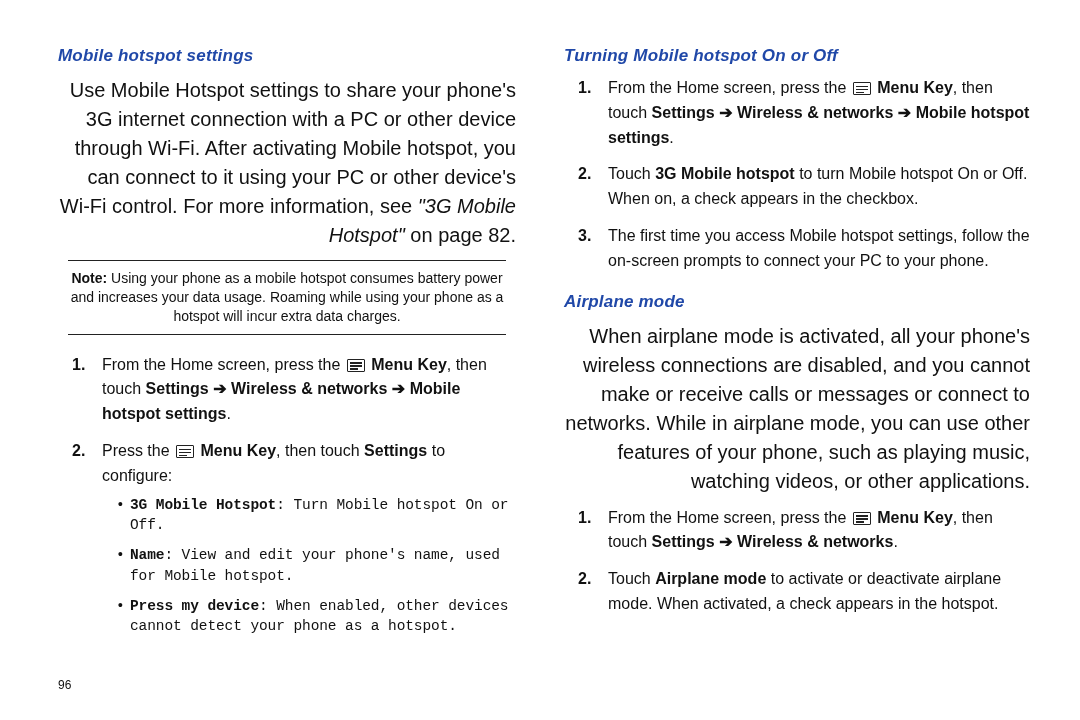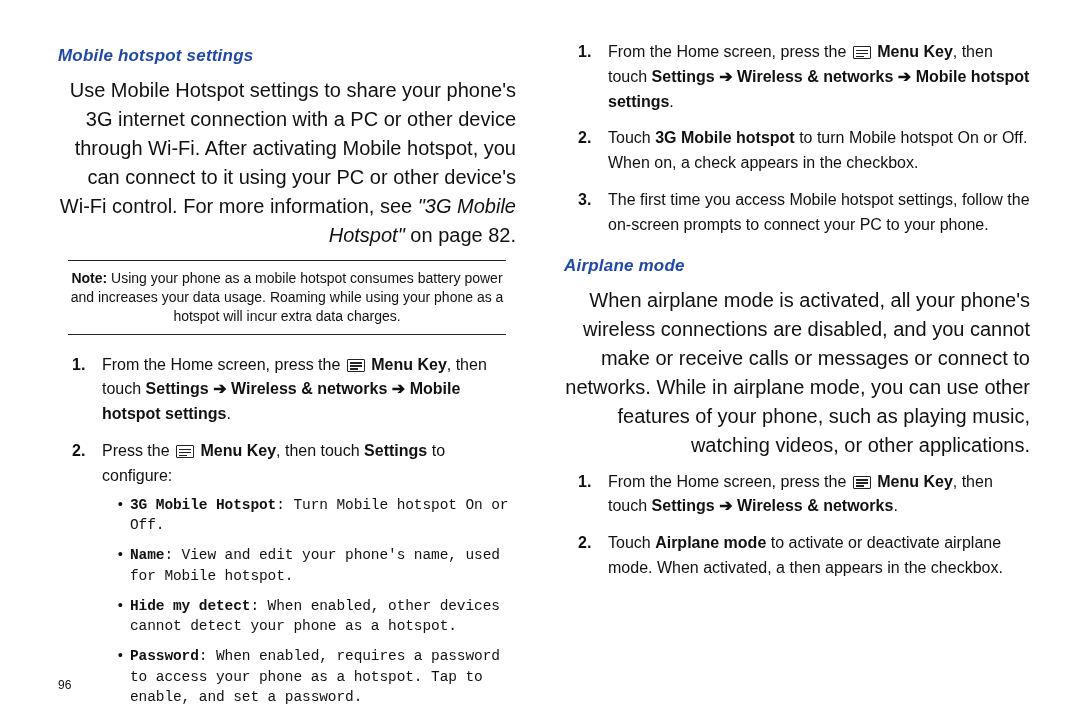--- a/index.html
+++ b/index.html
@@ -144,28 +144,28 @@
 
     <ol class="steps">
       <li>
         <span>From the Home screen, press the </span><span class="menu-icon"></span><span class="b"> Menu Key</span><span>, then touch </span><span class="b">Settings</span><span class="arrow"> ➔ </span><span class="b">Wireless &amp; networks</span><span class="arrow"> ➔ </span> <span class="b">Mobile hotspot settings</span><span>.</span>
       </li>
       <li>
         <span>Press the </span><span class="menu-icon"></span><span class="b"> Menu Key</span><span>, then touch </span><span class="b">Settings</span><span> to configure:</span>
         <ul class="bullets">
           <li><span class="b">3G Mobile Hotspot</span><span>: Turn Mobile hotspot On or Off.</span></li>
           <li><span class="b">Name</span><span>: View and edit your phone's name, used for Mobile hotspot.</span></li>
-          <li><span class="b">Hide my detect</span><span>: When enabled, other devices cannot detect your phone as a hotspot.</span></li>
-          <li><span class="b">Password</span><span>: When enabled, requires a password to access your phone as a hotspot. Tap to enable, and set a password.</span></li>
+          <li><span class="b">Press my device</span><span>: When enabled, other devices cannot detect your phone as a hotspot.</span></li>
         </ul>
       </li>
     </ol>
   </div>
 
   <div class="col col-right">
+    <div class="heading">Turning Mobile hotspot On or Off</div>
 
     <ol class="steps">
       <li>
         <span>From the Home screen, press the </span><span class="menu-icon"></span><span class="b"> Menu Key</span><span>, then touch </span><span class="b">Settings</span><span class="arrow"> ➔ </span><span class="b">Wireless &amp; networks</span><span class="arrow"> ➔ </span> <span class="b">Mobile hotspot settings</span><span>.</span>
       </li>
       <li>
         <span>Touch </span><span class="b">3G Mobile hotspot</span><span> to turn Mobile hotspot On or Off. When on, a check appears in the checkbox.</span>
       </li>
       <li>
         <span>The first time you access Mobile hotspot settings, follow the on-screen prompts to connect your PC to your phone.</span>
@@ -174,19 +174,19 @@
 
     <div class="heading" style="margin-top:18px">Airplane mode</div>
 
     <p class="para">When airplane mode is activated, all your phone's wireless connections are disabled, and you cannot make or receive calls or messages or connect to networks. While in airplane mode, you can use other features of your phone, such as playing music, watching videos, or other applications.</p>
 
     <ol class="steps">
       <li>
         <span>From the Home screen, press the </span><span class="menu-icon"></span><span class="b"> Menu Key</span><span>, then touch </span><span class="b">Settings</span><span class="arrow"> ➔ </span><span class="b">Wireless &amp; networks</span><span>.</span>
       </li>
       <li>
-        <span>Touch </span><span class="b">Airplane mode</span><span> to activate or deactivate airplane mode. When activated, a then appears in the checkbox.</span>
+        <span>Touch </span><span class="b">Airplane mode</span><span> to activate or deactivate airplane mode. When activated, a check appears in the hotspot.</span>
       </li>
     </ol>
   </div>
 
   <div class="page-num">96</div>
 </div>
 
 </body></html>

